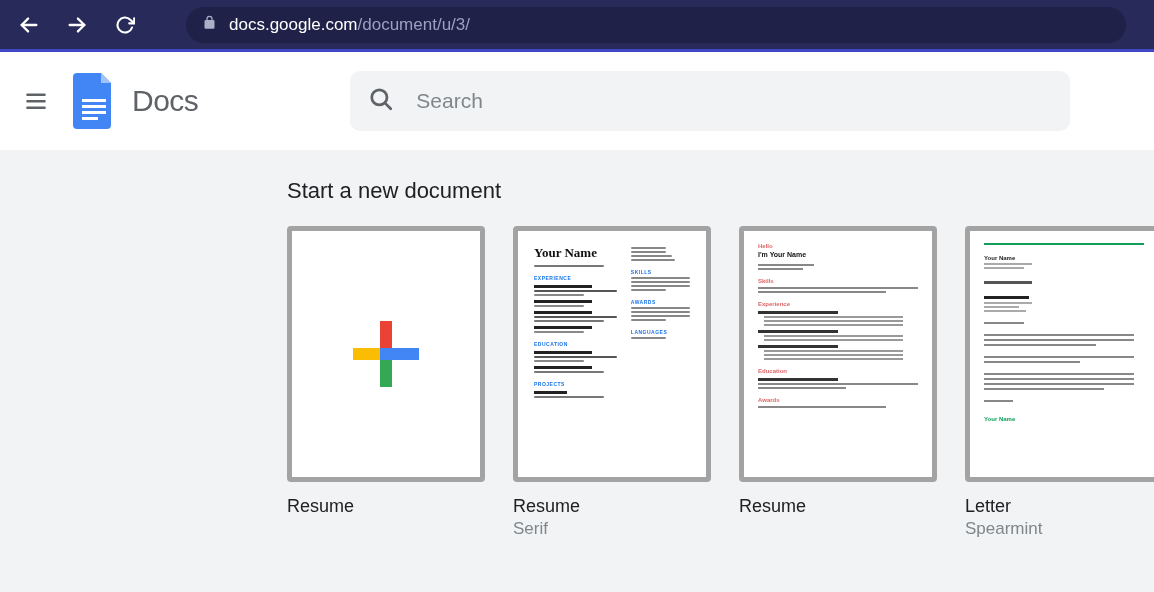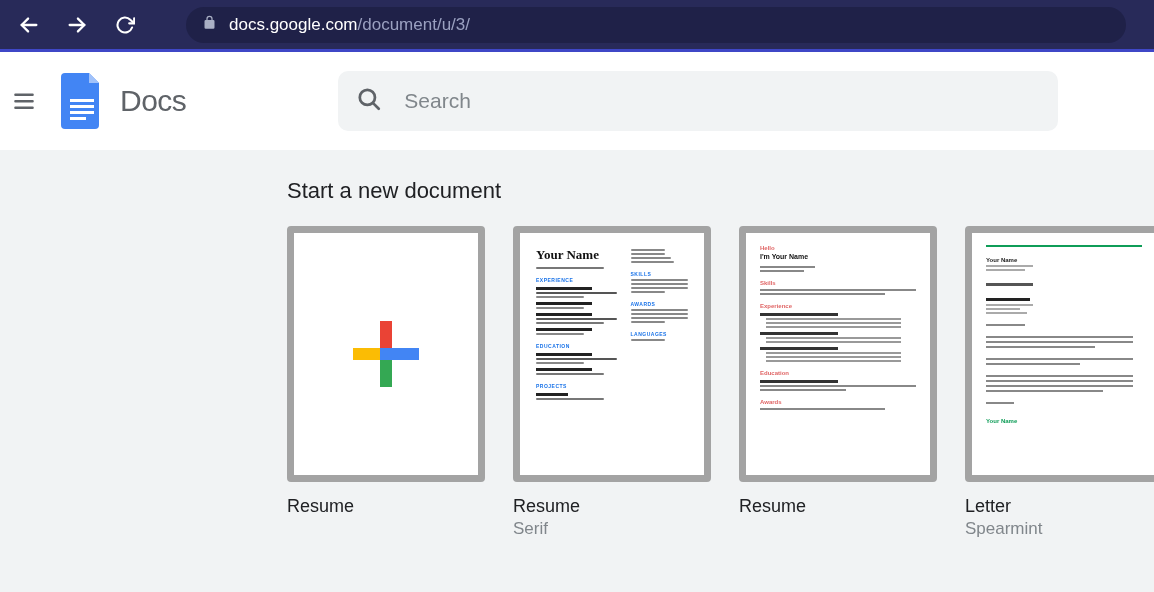--- a/index.html
+++ b/index.html
@@ -36,21 +36,21 @@
   }
   .url-box .lock { color: #aab0c5; }
   .url-host { color: #ffffff; }
   .url-path { color: #9aa0c0; }
 
   
   .app-header {
     height: 98px;
     display: flex;
     align-items: center;
-    padding: 0 0;
+    padding: 0 12px;
     gap: 12px;
     background: #fff;
   }
   .hamburger {
     width: 48px; height: 48px;
     display:flex; align-items:center; justify-content:center;
     color:#5f6368; cursor:pointer; border-radius:50%;
   }
   .docs-logo {
     width: 44px; height: 58px;
@@ -103,21 +103,21 @@
     display: flex;
     gap: 28px;
   }
   .card {
     width: 198px;
     cursor: pointer;
   }
   .thumb {
     width: 198px; height: 256px;
     background: #fff;
-    border: 7px solid #a3a3a3;
+    border: 5px solid #a3a3a3;
     border-radius: 4px;
     overflow: hidden;
     position: relative;
   }
   .card-title {
     font-size: 18px;
     color: #202124;
     margin-top: 14px;
     font-weight: 500;
   }

